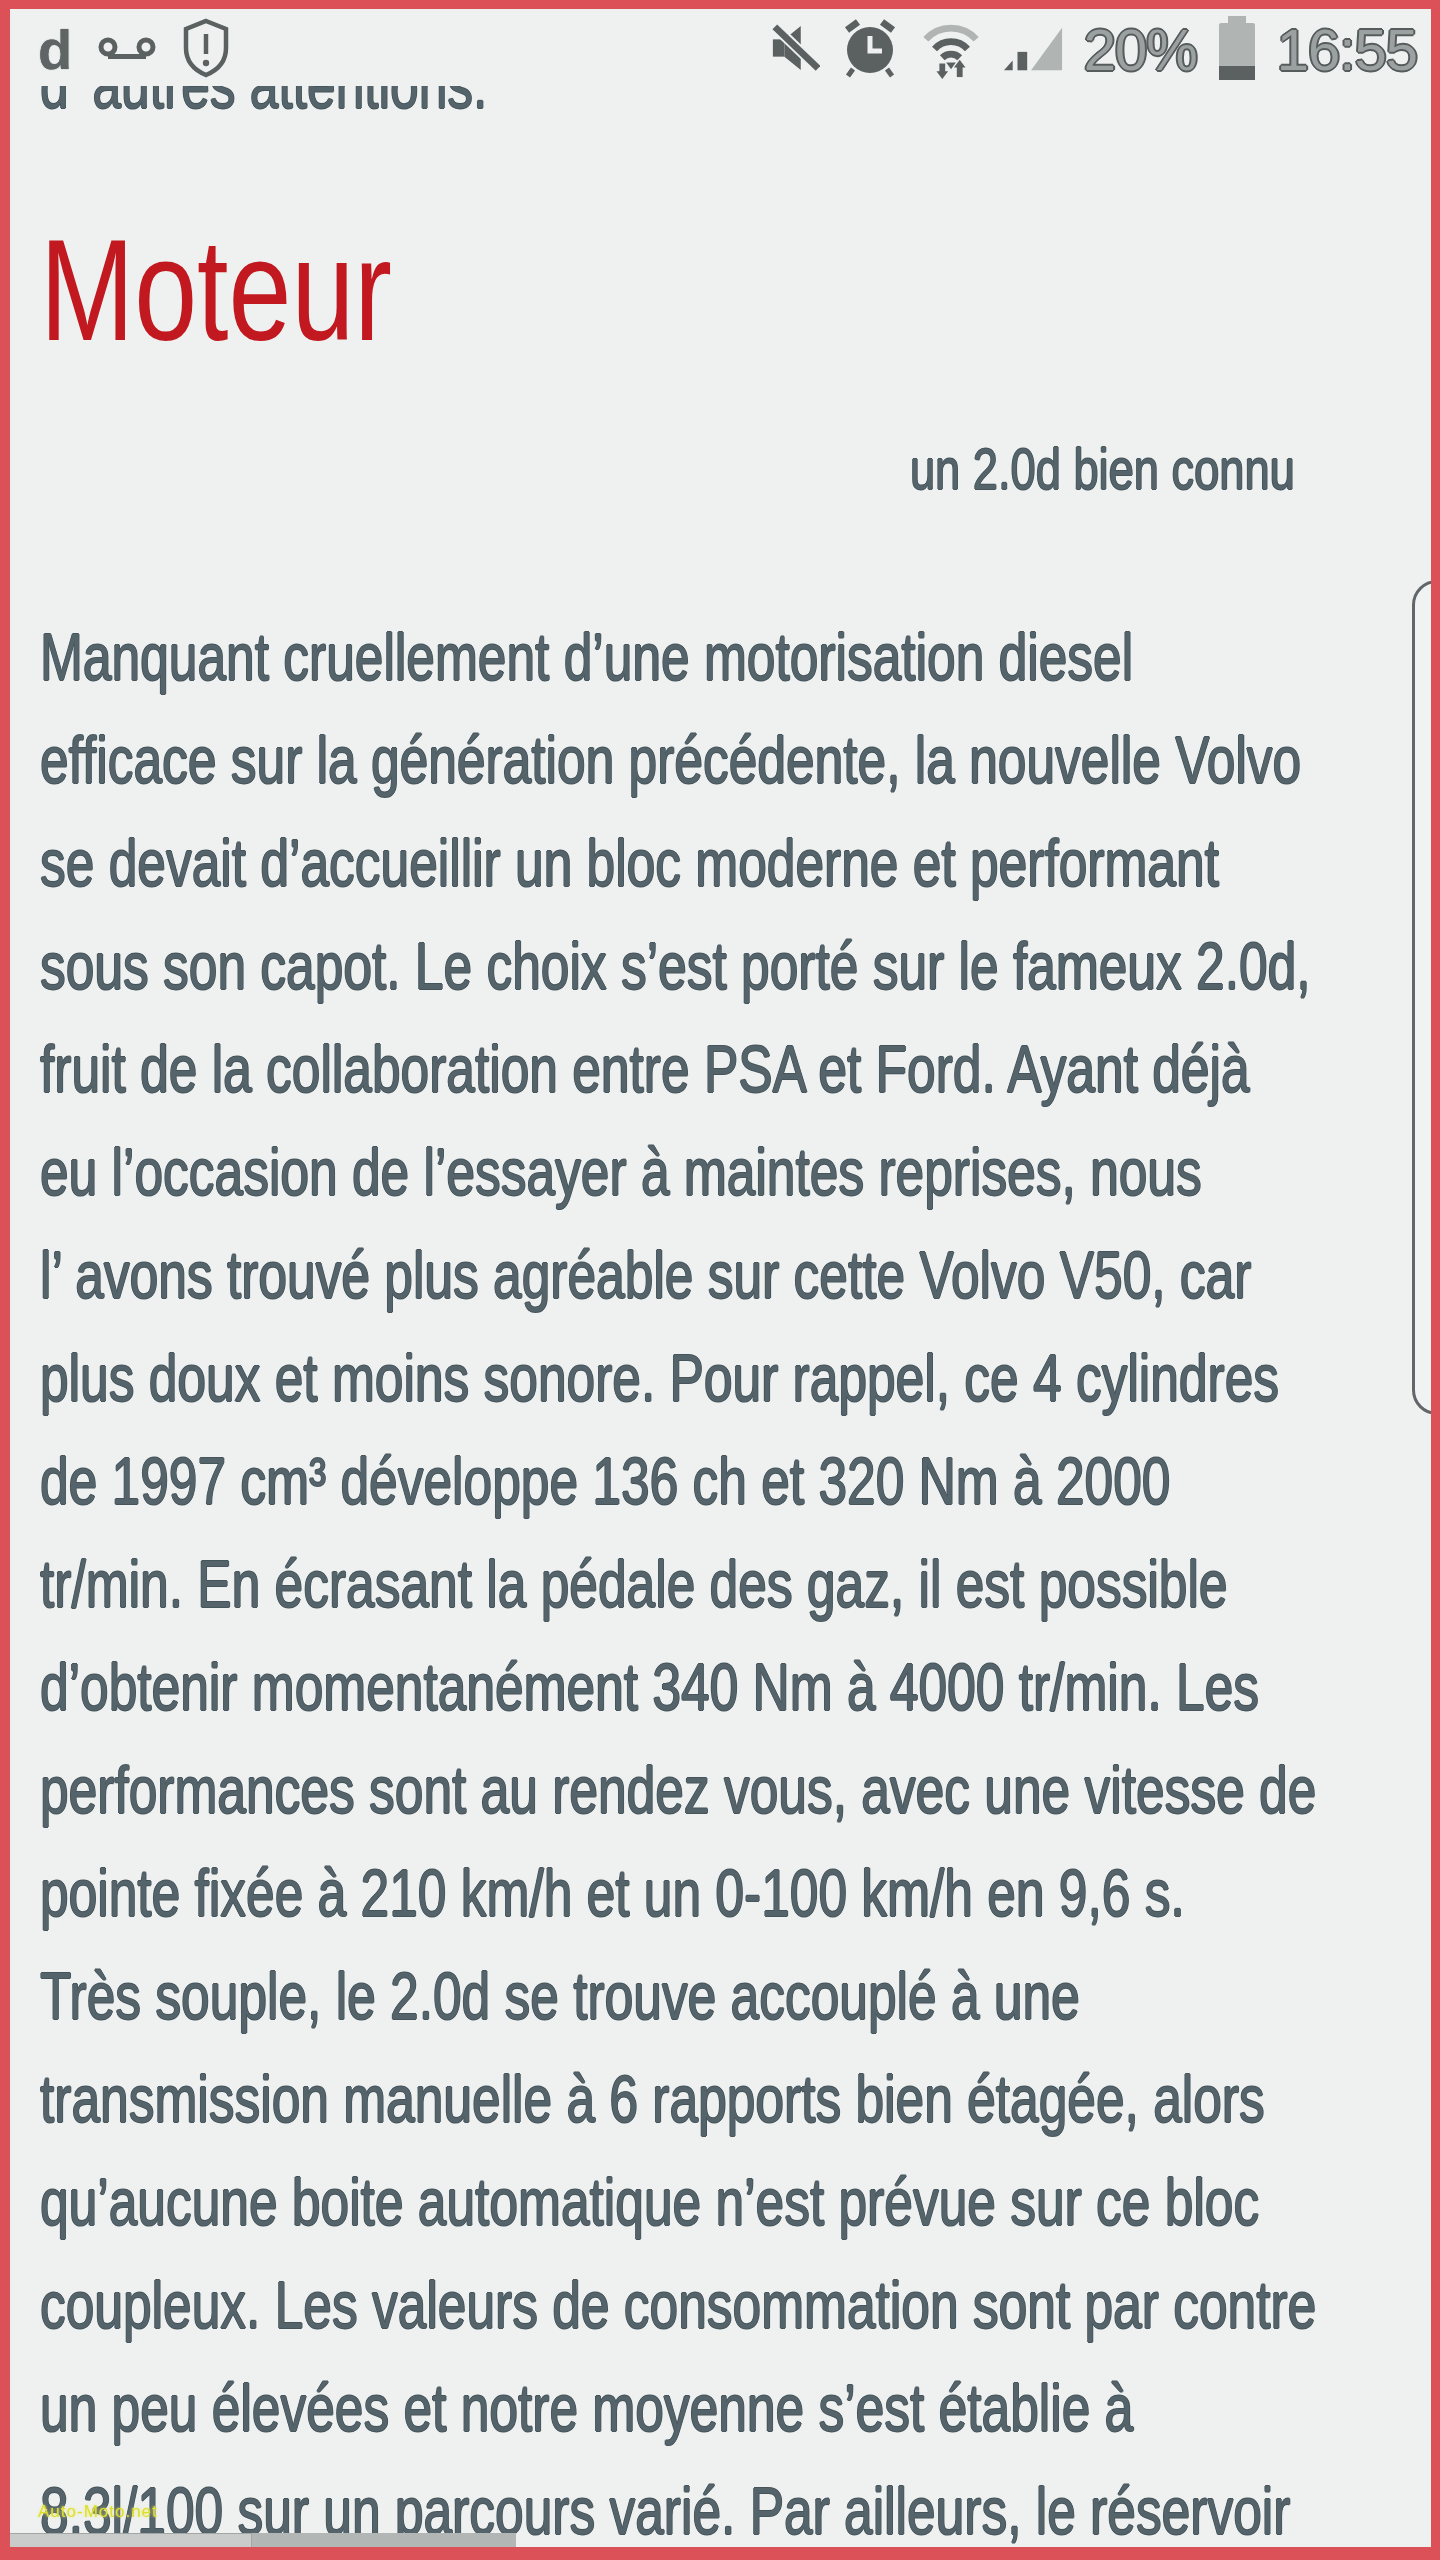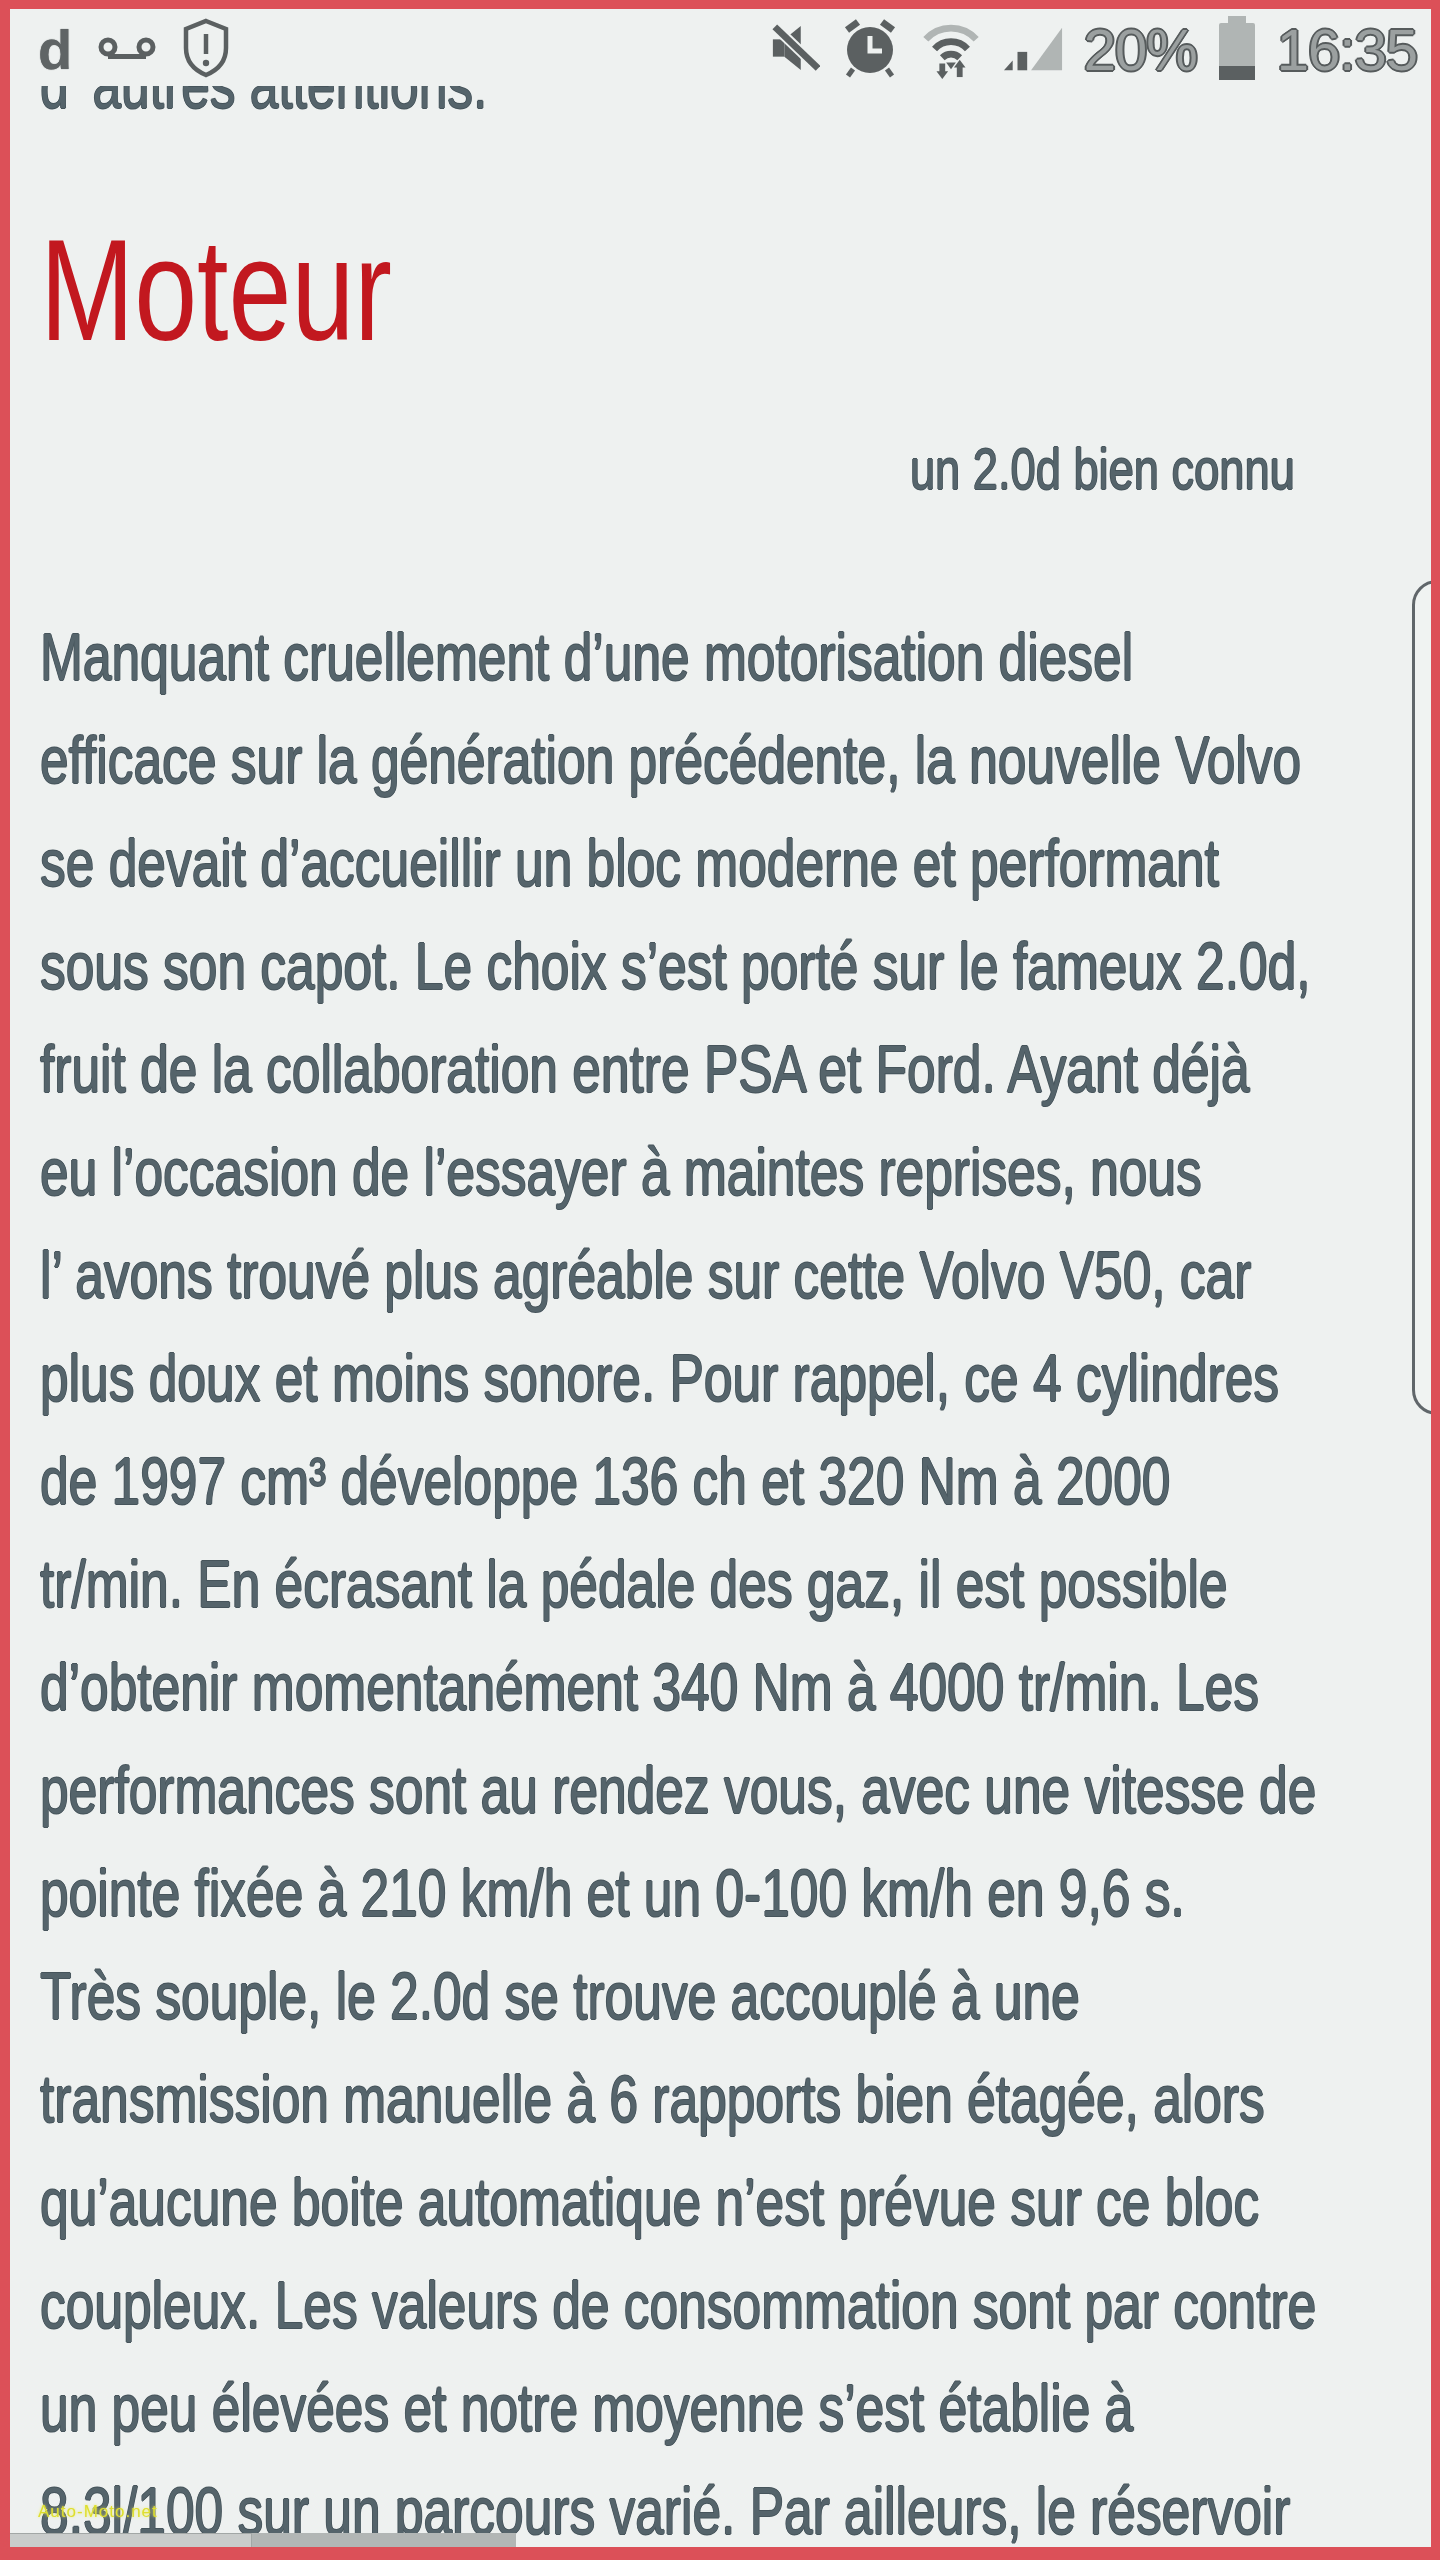--- a/index.html
+++ b/index.html
@@ -170,21 +170,21 @@
         </svg>
       </span>
       <span class="sb-text">20%</span>
       <span>
         <svg width="40" height="64" viewBox="0 0 40 64">
           <rect x="11" y="0" width="18" height="9" class="ic-light"></rect>
           <rect x="2" y="7" width="36" height="57" rx="2" class="ic-light"></rect>
           <rect x="2" y="50" width="36" height="14" class="ic-dark"></rect>
         </svg>
       </span>
-      <span class="sb-text">16:35</span>
+      <span class="sb-text">16:55</span>
     </div>
   </div>
 
   <div id="clipped-line-window">
     <div class="inner condensed">d’ autres attentions.</div>
   </div>
 
   <h1 id="article-heading" class="condensed" style="margin:0;">Moteur</h1>
 
   <div id="article-subtitle" class="condensed">un 2.0d bien connu</div>

